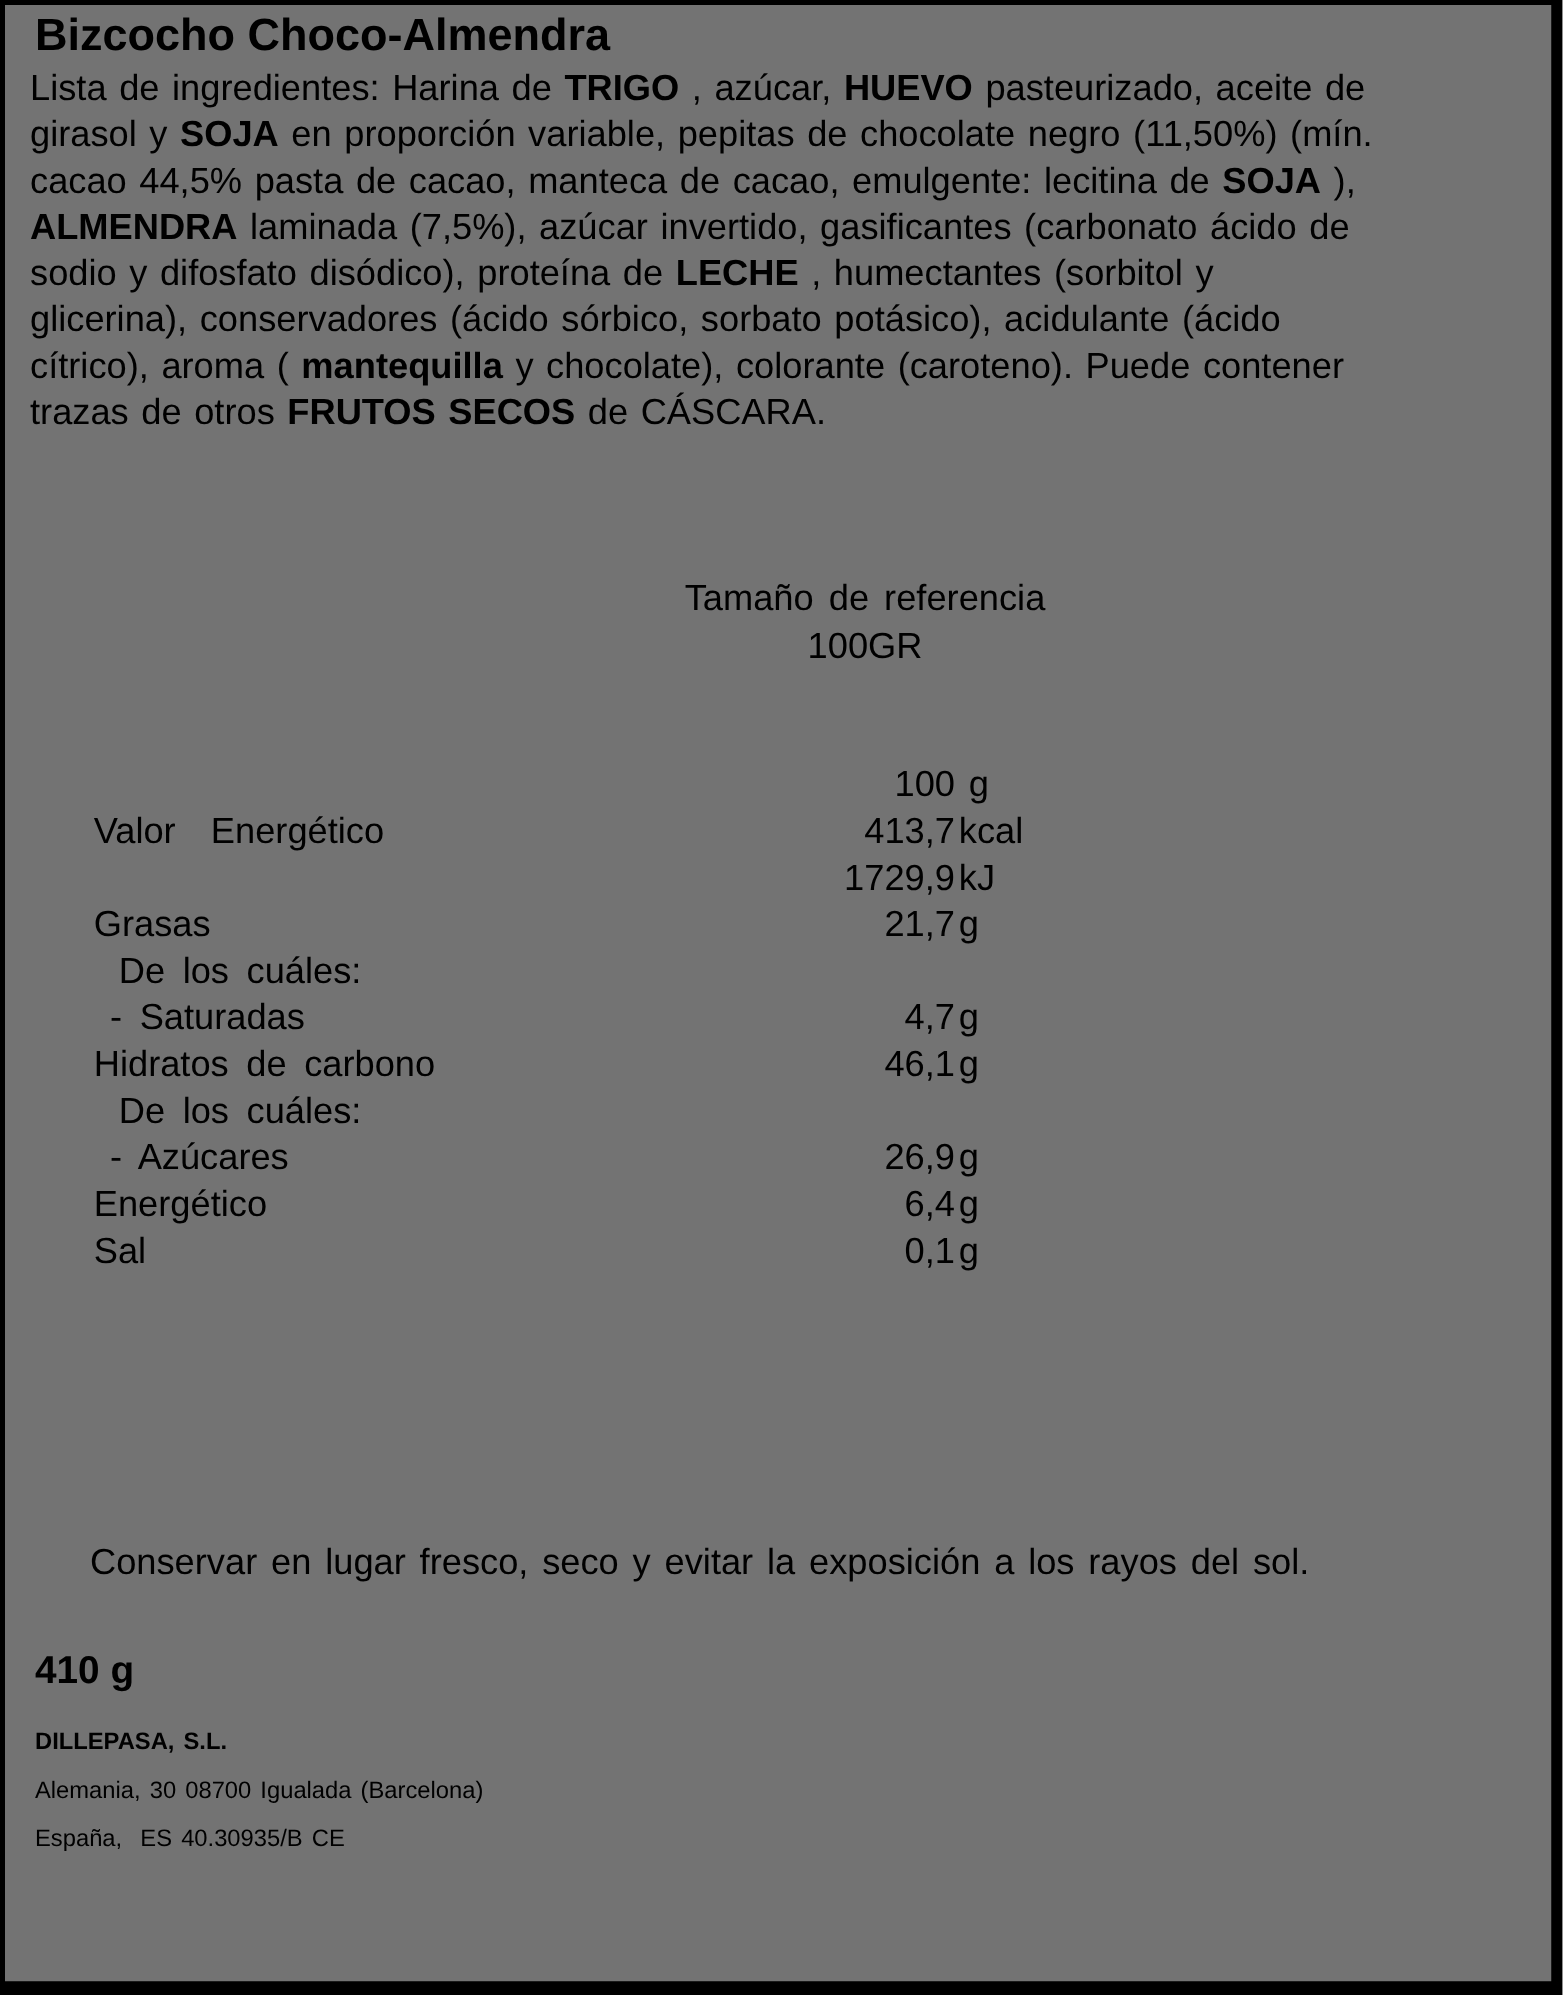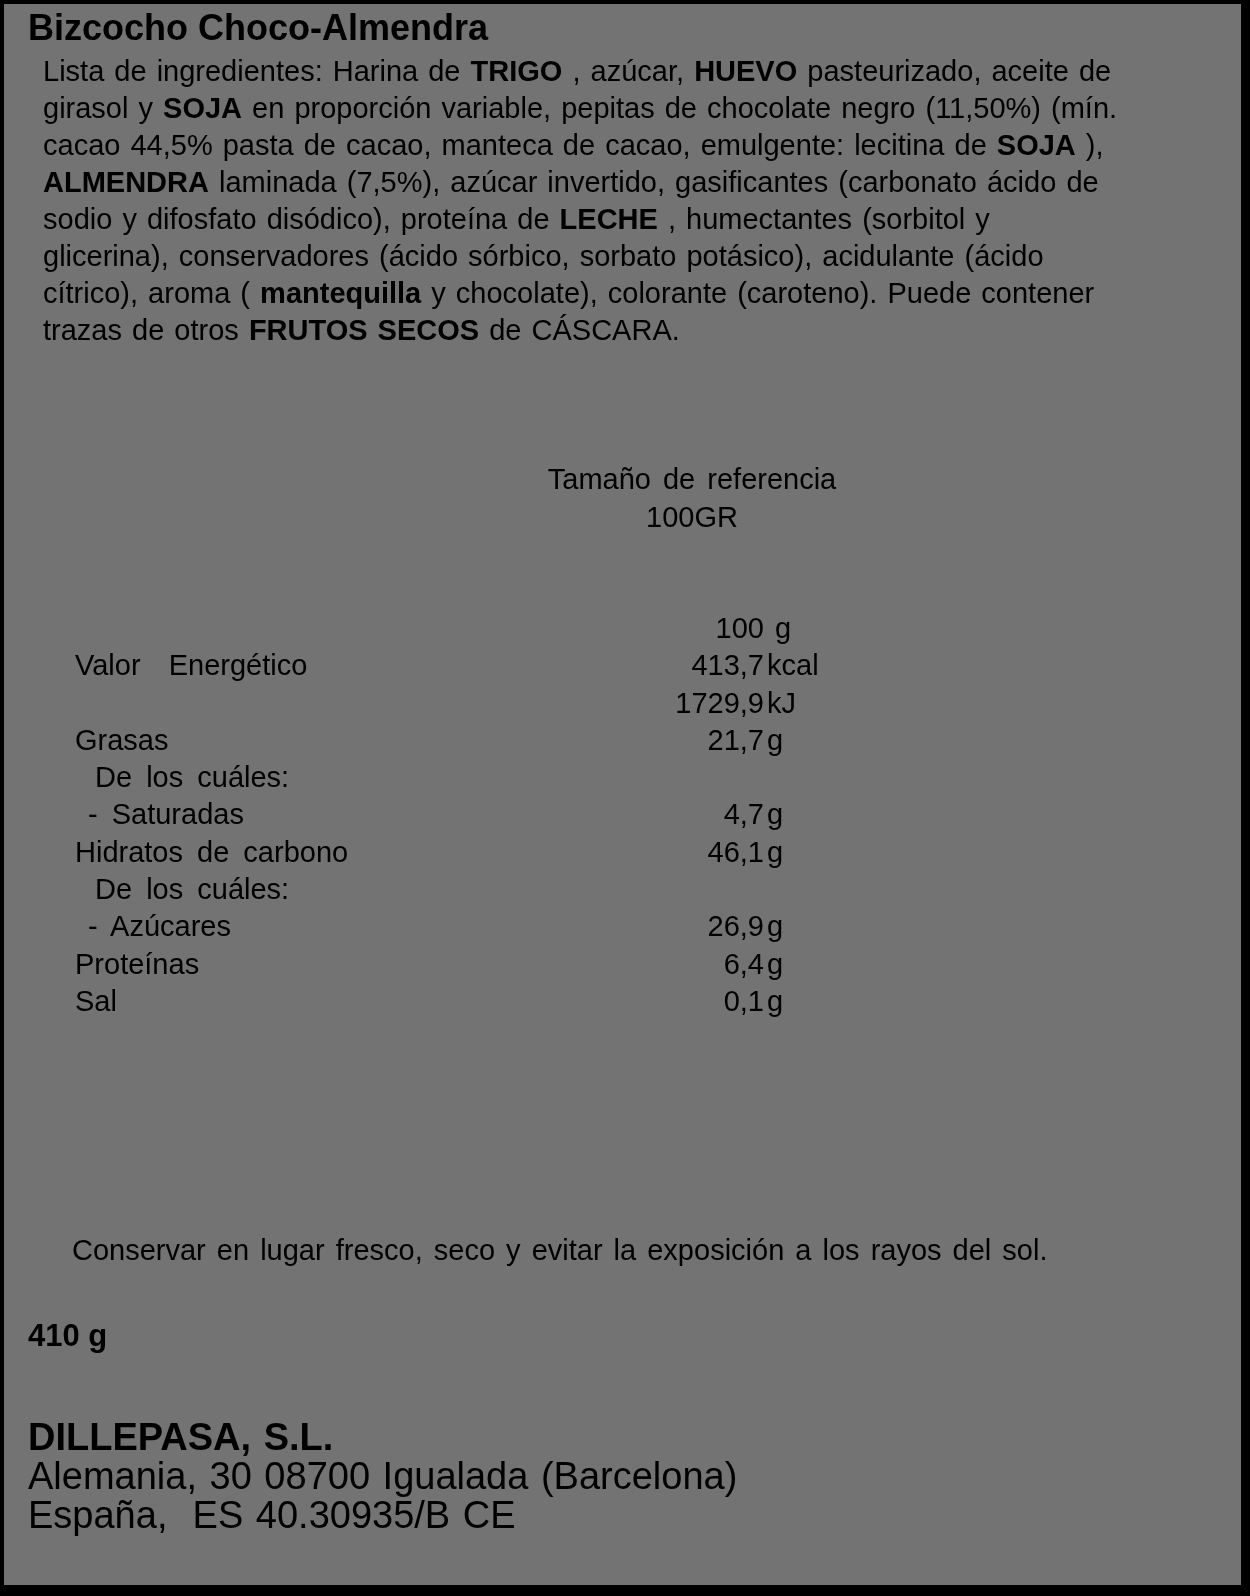--- a/index.html
+++ b/index.html
@@ -15,21 +15,21 @@
     color: #000000;
     overflow: hidden;
   }
   .abs { position: absolute; }
   .product-title {
     top: 0px; left: 24px;
     font-size: 36px; font-weight: bold; line-height: 48px;
     white-space: pre;
   }
   .ingredients {
-    top: 49px; left: 39px; width: 1200px;
+    top: 49px; left: 20px; width: 1200px;
     font-size: 29px; line-height: 37px;
     word-spacing: 2px;
   }
   .iline { white-space: pre; }
   .b { font-weight: bold; }
   .serving {
     top: 456px; left: 384px; width: 608px;
     font-size: 29px; line-height: 38px;
     text-align: center; word-spacing: 4px;
   }
@@ -50,22 +50,22 @@
     top: 1228px; left: 24px; width: 1200px;
     font-size: 29px; line-height: 37px;
     word-spacing: 3px; white-space: pre; margin-left: 44px;
   }
   .net-weight {
     top: 1312px; left: 24px;
     font-size: 31px; font-weight: bold; line-height: 40px;
     white-space: pre;
   }
   .company {
-    top: 1414px; left: 24px; width: 1200px;
-    font-size: 38px; line-height: 39px;
+    top: 1370px; left: 24px; width: 1200px;
+    font-size: 19px; line-height: 39px;
     word-spacing: 2px;
   }
   .company-name { font-weight: bold; white-space: pre; }
   .company-line { white-space: pre; }
 </style>
 </head>
 <body>
 
 <div class="page">
   <div class="abs product-title">Bizcocho Choco-Almendra</div>
@@ -89,21 +89,21 @@
   <div class="abs nutrition">
       <div class="nrow"><span class="nlabel ind0"></span><span class="nnum">100</span><span class="nunit"> g</span></div>
       <div class="nrow"><span class="nlabel ind0">Valor  Energético</span><span class="nnum">413,7</span><span class="nunit">kcal</span></div>
       <div class="nrow"><span class="nlabel ind0"></span><span class="nnum">1729,9</span><span class="nunit">kJ</span></div>
       <div class="nrow"><span class="nlabel ind0">Grasas</span><span class="nnum">21,7</span><span class="nunit">g</span></div>
       <div class="nrow"><span class="nlabel ind1">De los cuáles:</span><span class="nnum"></span><span class="nunit"></span></div>
       <div class="nrow"><span class="nlabel ind2">- Saturadas</span><span class="nnum">4,7</span><span class="nunit">g</span></div>
       <div class="nrow"><span class="nlabel ind0">Hidratos de carbono</span><span class="nnum">46,1</span><span class="nunit">g</span></div>
       <div class="nrow"><span class="nlabel ind1">De los cuáles:</span><span class="nnum"></span><span class="nunit"></span></div>
       <div class="nrow"><span class="nlabel ind2">- Azúcares</span><span class="nnum">26,9</span><span class="nunit">g</span></div>
-      <div class="nrow"><span class="nlabel ind0">Proteínas</span><span class="nnum">6,4</span><span class="nunit">g</span></div>
+      <div class="nrow"><span class="nlabel ind0">Energético</span><span class="nnum">6,4</span><span class="nunit">g</span></div>
       <div class="nrow"><span class="nlabel ind0">Sal</span><span class="nnum">0,1</span><span class="nunit">g</span></div>
     </div>
 
   <div class="abs storage">Conservar en lugar fresco, seco y evitar la exposición a los rayos del sol.</div>
 
   <div class="abs net-weight">410 g</div>
 
   <div class="abs company">
     <div class="company-name">DILLEPASA, S.L.</div>
     <div class="company-line">Alemania, 30 08700 Igualada (Barcelona)</div>

